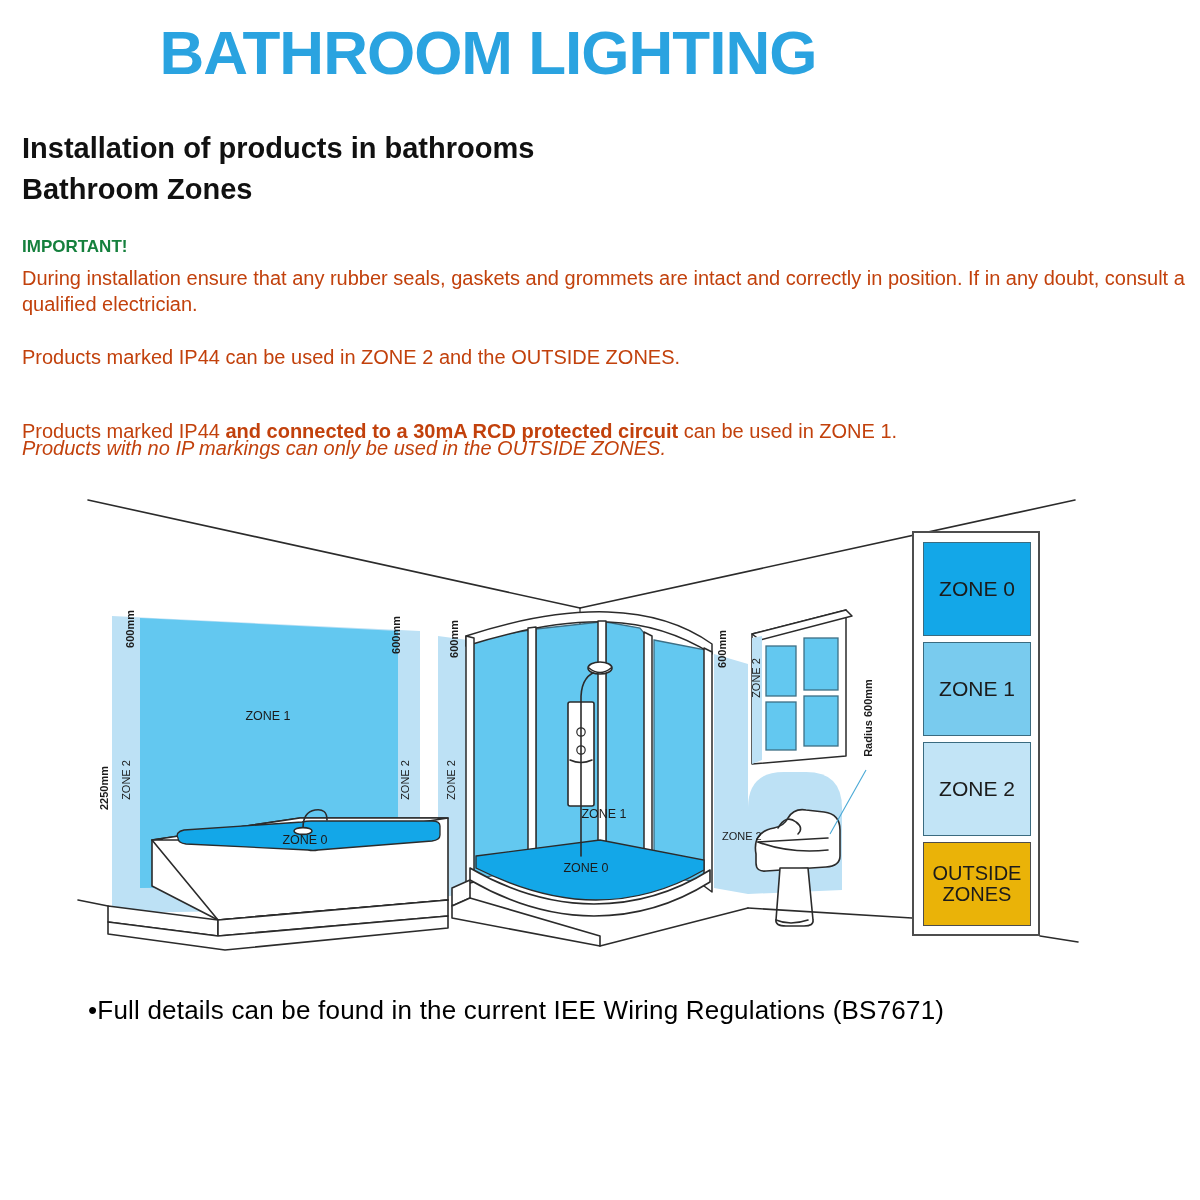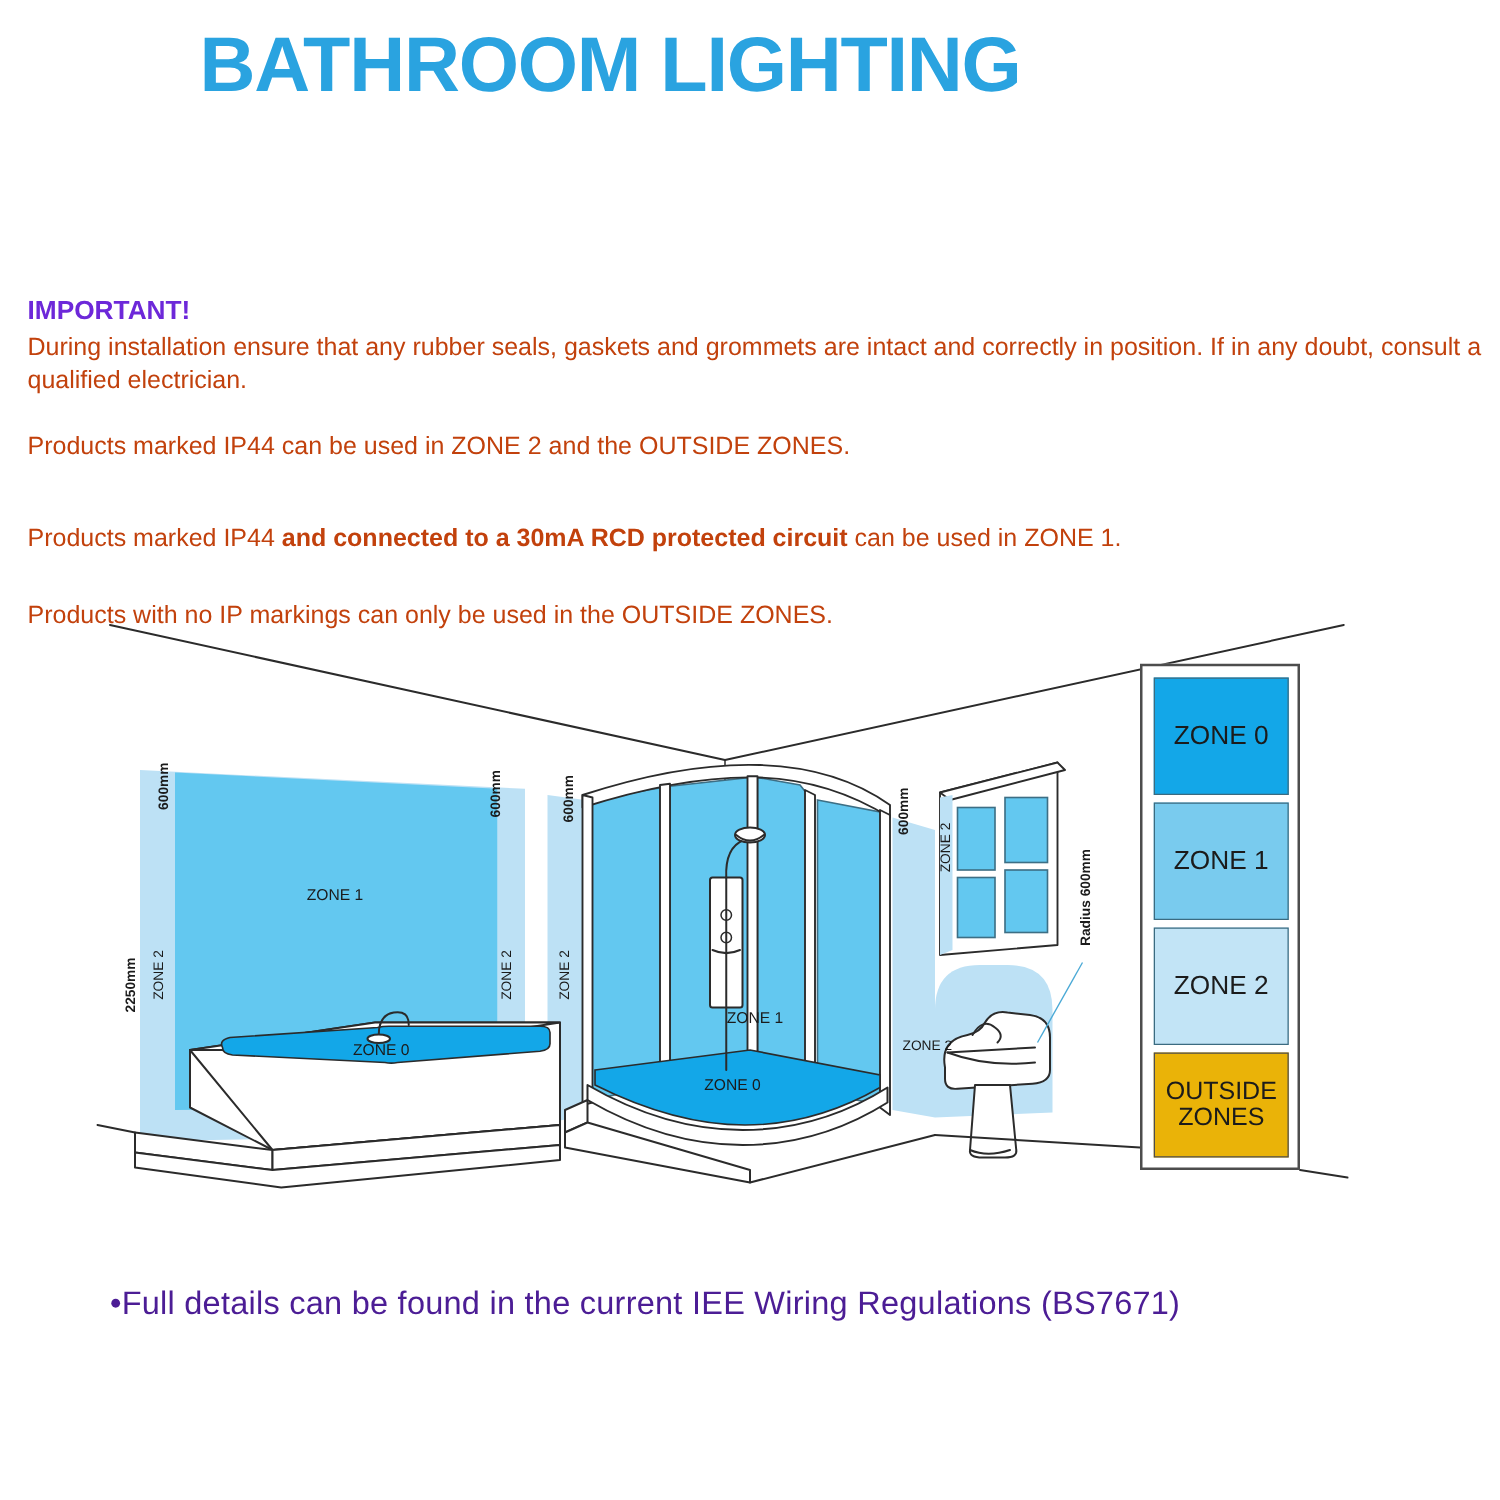--- a/index.html
+++ b/index.html
@@ -15,33 +15,33 @@
   .title{
     position:absolute;left:0;top:22px;width:976px;text-align:center;
     font-size:62px;line-height:1.0;font-weight:700;letter-spacing:-1px;
     color:#2aa3e0;font-family:"Liberation Sans","DejaVu Sans",sans-serif;
   }
   .subtitle{
     position:absolute;left:22px;top:128px;width:1000px;
     font-size:29px;line-height:1.42;font-weight:700;color:#111;
   }
   .important{
-    position:absolute;left:22px;top:237px;font-size:21px;font-weight:700;color:#6d28d9;
+    position:absolute;left:22px;top:237px;font-size:17px;font-weight:700;color:#15803d;
   }
   .para{
     position:absolute;left:22px;font-size:20px;line-height:1.32;color:#c2410c;
   }
   .p1{top:265px;width:1170px;}
   .p2{top:344px;width:1170px;}
   .p3{top:418px;width:1170px;}
-  .p4{top:479px;width:1170px;}
+  .p4{top:435px;width:1170px;font-style:italic;}
   .para b{font-weight:700;}
 
   .footnote{
-    position:absolute;left:88px;top:1027px;font-size:26px;color:#4c1d95;
+    position:absolute;left:88px;top:995px;font-size:26px;color:#000000;
     letter-spacing:.2px;
   }
 
   
   .diagram{position:absolute;left:0;top:488px;width:1200px;height:530px;}
   .diagram svg{display:block;}
 
   
   .legend{
     position:absolute;left:912px;top:531px;width:128px;height:405px;
@@ -58,20 +58,24 @@
   .lg2{top:200px;height:94px;background:#c2e4f6;}
   .lg3{top:300px;height:84px;background:#eab308;border-color:#4d4d4d;font-size:20px;}
 </style>
 </head>
 <body>
 
 <div class="page">
 
   <div class="title">BATHROOM LIGHTING</div>
 
+  <div class="subtitle">
+    <span>Installation of products in bathrooms</span><br>
+    <span>Bathroom Zones</span>
+  </div>
 
   <div class="important">IMPORTANT!</div>
 
   <div class="para p1">During installation ensure that any rubber seals, gaskets and grommets are intact and correctly in position. If in any doubt, consult a qualified electrician.</div>
   <div class="para p2">Products marked IP44 can be used in ZONE 2 and the OUTSIDE ZONES.</div>
   <div class="para p3">
     <span>Products marked IP44 </span><b>and connected to a 30mA RCD protected circuit</b><span> can be used in ZONE 1.</span>
   </div>
   <div class="para p4">Products with no IP markings can only be used in the OUTSIDE ZONES.</div>
 

